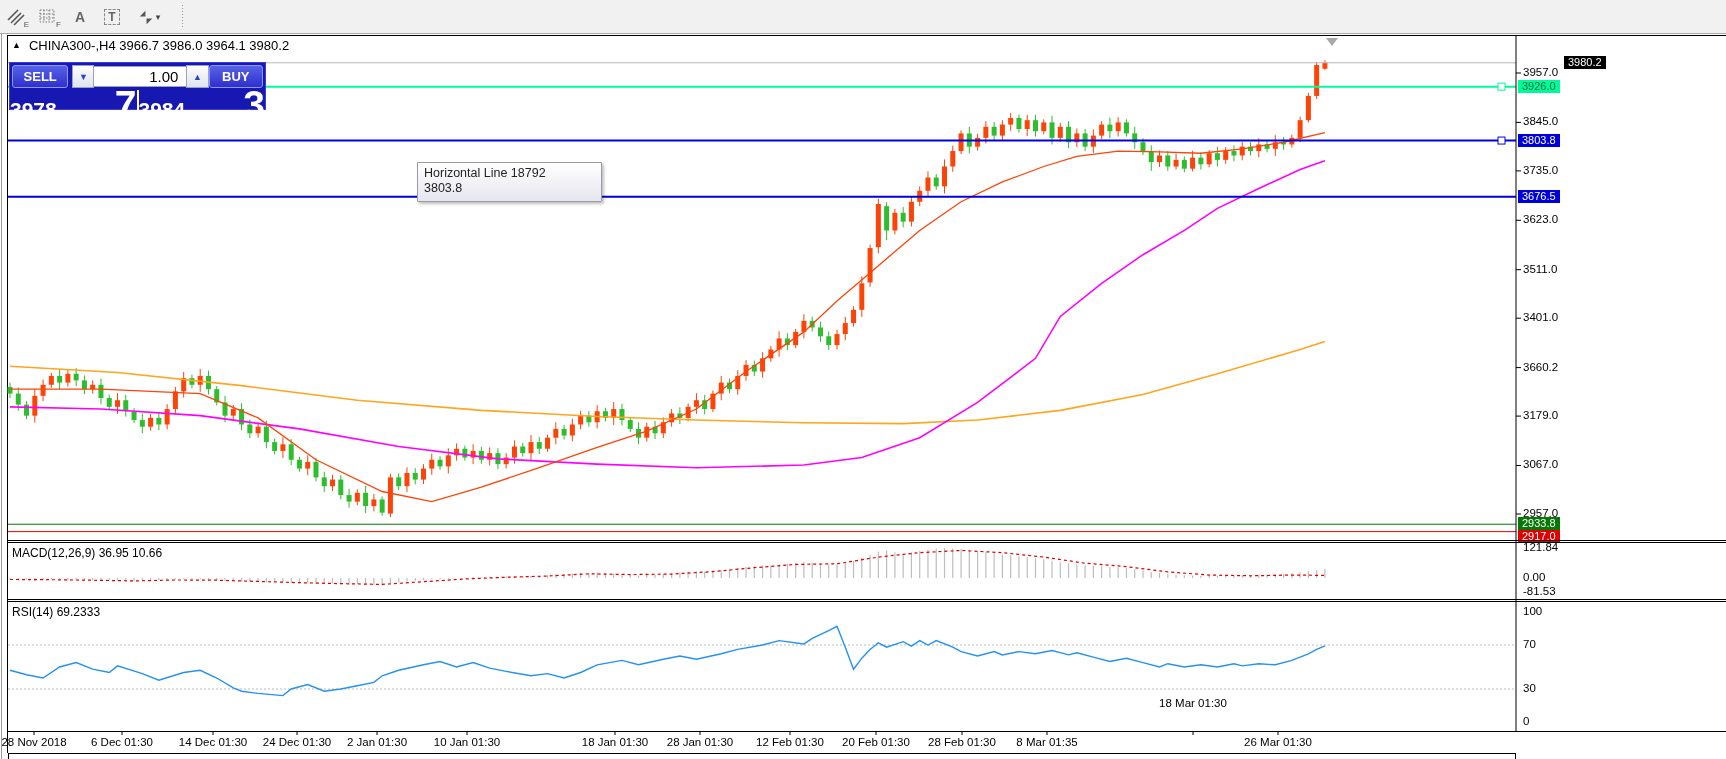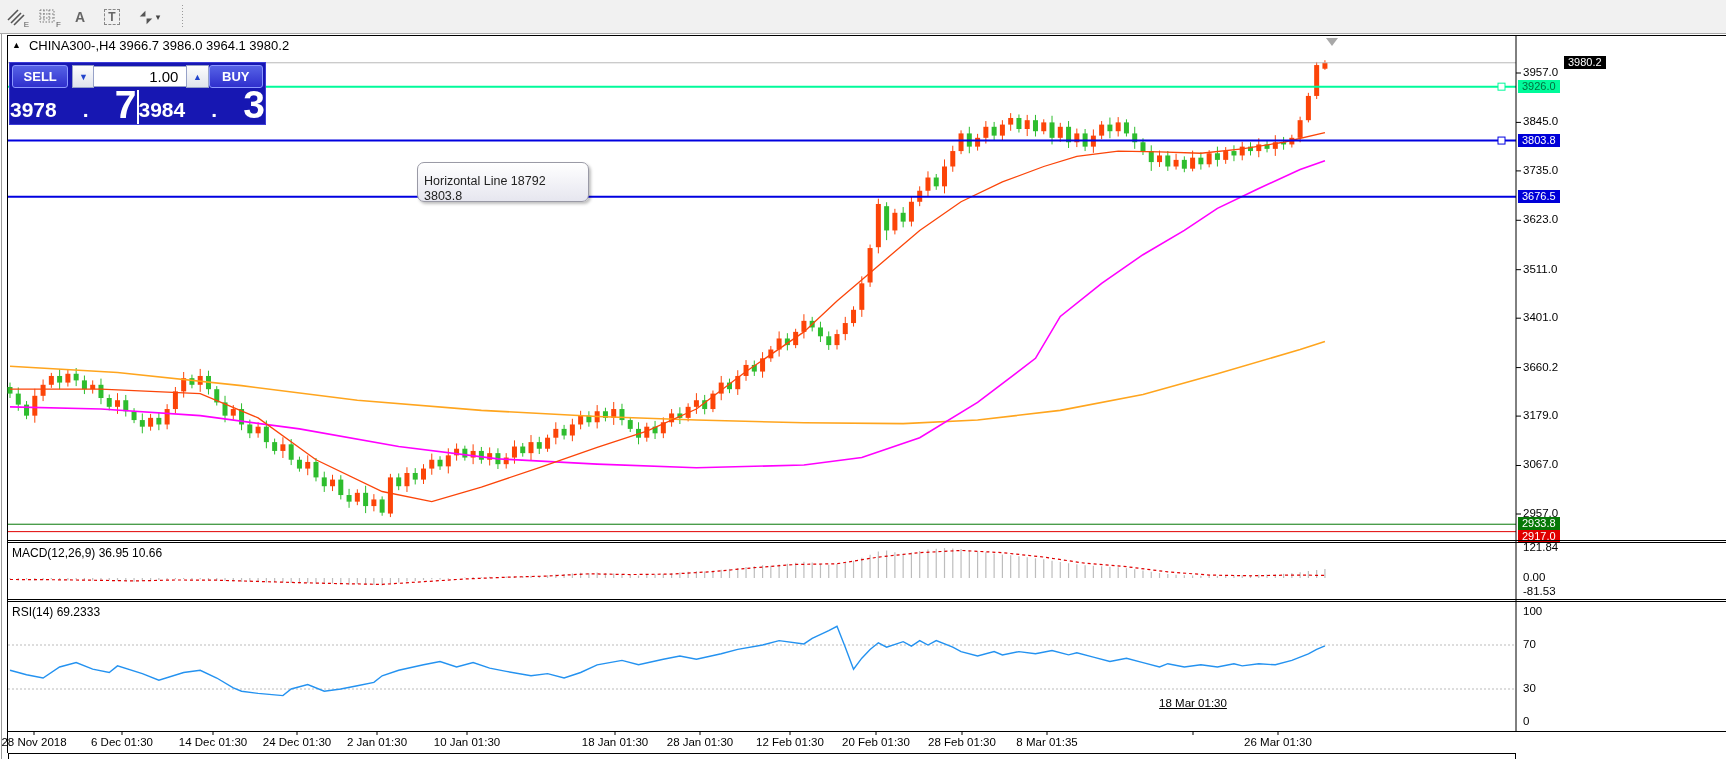--- a/index.html
+++ b/index.html
@@ -23,40 +23,40 @@
   .chart-title{position:absolute;left:12px;top:37px;height:16px;display:flex;align-items:center;
                font-size:13px;color:#000;z-index:3;background:transparent;}
   .collapse-tri{font-size:9px;margin-right:8px;color:#000;}
   svg#chart-svg{position:absolute;left:0;top:0;z-index:1;}
   #labels{position:absolute;left:0;top:0;width:1726px;height:759px;z-index:2;pointer-events:none;}
   .axis-label{position:absolute;font-size:11.5px;color:#000;white-space:nowrap;}
   .badge{position:absolute;font-size:11px;line-height:13px;height:13px;padding:0 4px;white-space:nowrap;}
   .date-label{position:absolute;font-size:11.5px;color:#000;width:100px;text-align:center;white-space:nowrap;}
   .ind-label{position:absolute;font-size:12px;color:#000;z-index:3;}
   
-  .quote-panel{position:absolute;left:9px;top:62px;width:257px;height:63px;background:#1717b2;
+  .quote-panel{position:absolute;left:9px;top:62px;width:257px;height:48px;background:#1717b2;
                border:1px solid #3c3cd8;box-sizing:border-box;z-index:5;}
   .qp-row1{display:flex;align-items:center;height:25px;padding:2px 2px 0 2px;box-sizing:border-box;}
   .qp-btn{height:21px;border:1px solid #8a97ff;border-radius:3px;color:#fff;font-size:13px;font-weight:bold;
           background:linear-gradient(#5663e6,#2f2fcd);display:flex;align-items:center;justify-content:center;}
   .qp-sell{width:57px;margin-right:4px;}
   .qp-buy{width:55px;margin-left:0;}
   .qp-spin-btn{width:21px;height:21px;background:linear-gradient(#fdfdfd,#dfe3ec);border:1px solid #97a2c8;
                display:flex;align-items:center;justify-content:center;font-size:9px;color:#2244cc;}
   .qp-vol{width:84px;height:19px;border:1px solid #97a2c8;border-left:none;border-right:none;
           font-size:15px;text-align:right;padding:0 8px 0 0;font-family:"Liberation Sans",sans-serif;}
   .qp-row2{display:flex;height:36px;}
   .qp-price{flex:1;display:flex;align-items:flex-end;justify-content:space-between;color:#fff;padding-bottom:2px;}
   .qp-price .main{font-size:21px;font-weight:bold;line-height:24px;}
   .qp-price .big{font-size:39px;font-weight:bold;line-height:34px;}
   .qp-divider{width:2px;background:#fff;margin-top:2px;}
   
-  .mt-tooltip{position:absolute;left:417px;top:162px;width:172px;height:40px;box-sizing:border-box;
-              background:linear-gradient(#ffffff,#e6e6ef);border:1px solid #9a9aa6;border-radius:7px;
-              box-shadow:2px 2px 3px rgba(0,0,0,.25);padding:10px 6px;z-index:6;font-size:12.5px;color:#222;}
+  .mt-tooltip{position:absolute;left:417px;top:162px;width:185px;height:40px;box-sizing:border-box;
+              background:linear-gradient(#ffffff,#e6e6ef);border:1px solid #9a9aa6;border-radius:1px;
+              box-shadow:2px 2px 3px rgba(0,0,0,.25);padding:2px 6px;z-index:6;font-size:12.5px;color:#222;}
   .mt-tooltip .tl1{margin-top:1px;}
   .mt-tooltip .tl2{margin-top:1px;}
   
   .annotation{position:absolute;left:1186px;top:266px;font-size:45px;font-weight:bold;z-index:3;
               font-family:"DejaVu Sans","Liberation Sans",sans-serif;white-space:nowrap;}
   .stub{position:absolute;left:8px;top:753px;width:1508px;height:6px;background:#fff;
         border:1px solid #000;border-bottom:none;box-sizing:border-box;z-index:2;}
 </style>
 </head>
 <body>
@@ -663,21 +663,21 @@
       <div class="date-label" style="left: 163px; top: 736px;">14 Dec 01:30</div>
       <div class="date-label" style="left: 247px; top: 736px;">24 Dec 01:30</div>
       <div class="date-label" style="left: 327px; top: 736px;">2 Jan 01:30</div>
       <div class="date-label" style="left: 417px; top: 736px;">10 Jan 01:30</div>
       <div class="date-label" style="left: 565px; top: 736px;">18 Jan 01:30</div>
       <div class="date-label" style="left: 650px; top: 736px;">28 Jan 01:30</div>
       <div class="date-label" style="left: 740px; top: 736px;">12 Feb 01:30</div>
       <div class="date-label" style="left: 826px; top: 736px;">20 Feb 01:30</div>
       <div class="date-label" style="left: 912px; top: 736px;">28 Feb 01:30</div>
       <div class="date-label" style="left: 997px; top: 736px;">8 Mar 01:35</div>
-      <div class="date-label" style="left: 1143px; top: 697px; text-decoration: underline;">18 Mar 01:30</div>
+      <div class="date-label" style="left: 1143px; top: 697px;">18 Mar 01:30</div>
       <div class="date-label" style="left: 1228px; top: 736px;">26 Mar 01:30</div>
       <div style="position: absolute; left: 8px; top: 540px; width: 1718px; height: 1px; background: rgb(0, 0, 0);"></div>
       <div style="position: absolute; left: 8px; top: 542px; width: 1718px; height: 1px; background: rgb(0, 0, 0);"></div>
       <div style="position: absolute; left: 8px; top: 599px; width: 1718px; height: 1px; background: rgb(0, 0, 0);"></div>
       <div style="position: absolute; left: 8px; top: 601px; width: 1718px; height: 1px; background: rgb(0, 0, 0);"></div>
       <div style="position: absolute; left: 8px; top: 731px; width: 1718px; height: 1px; background: rgb(0, 0, 0);"></div>
     </div>
 
   <div class="ind-label" style="left:12px;top:546px;">MACD(12,26,9) 36.95 10.66</div>
   <div class="ind-label" style="left:12px;top:605px;">RSI(14) 69.2333</div>

